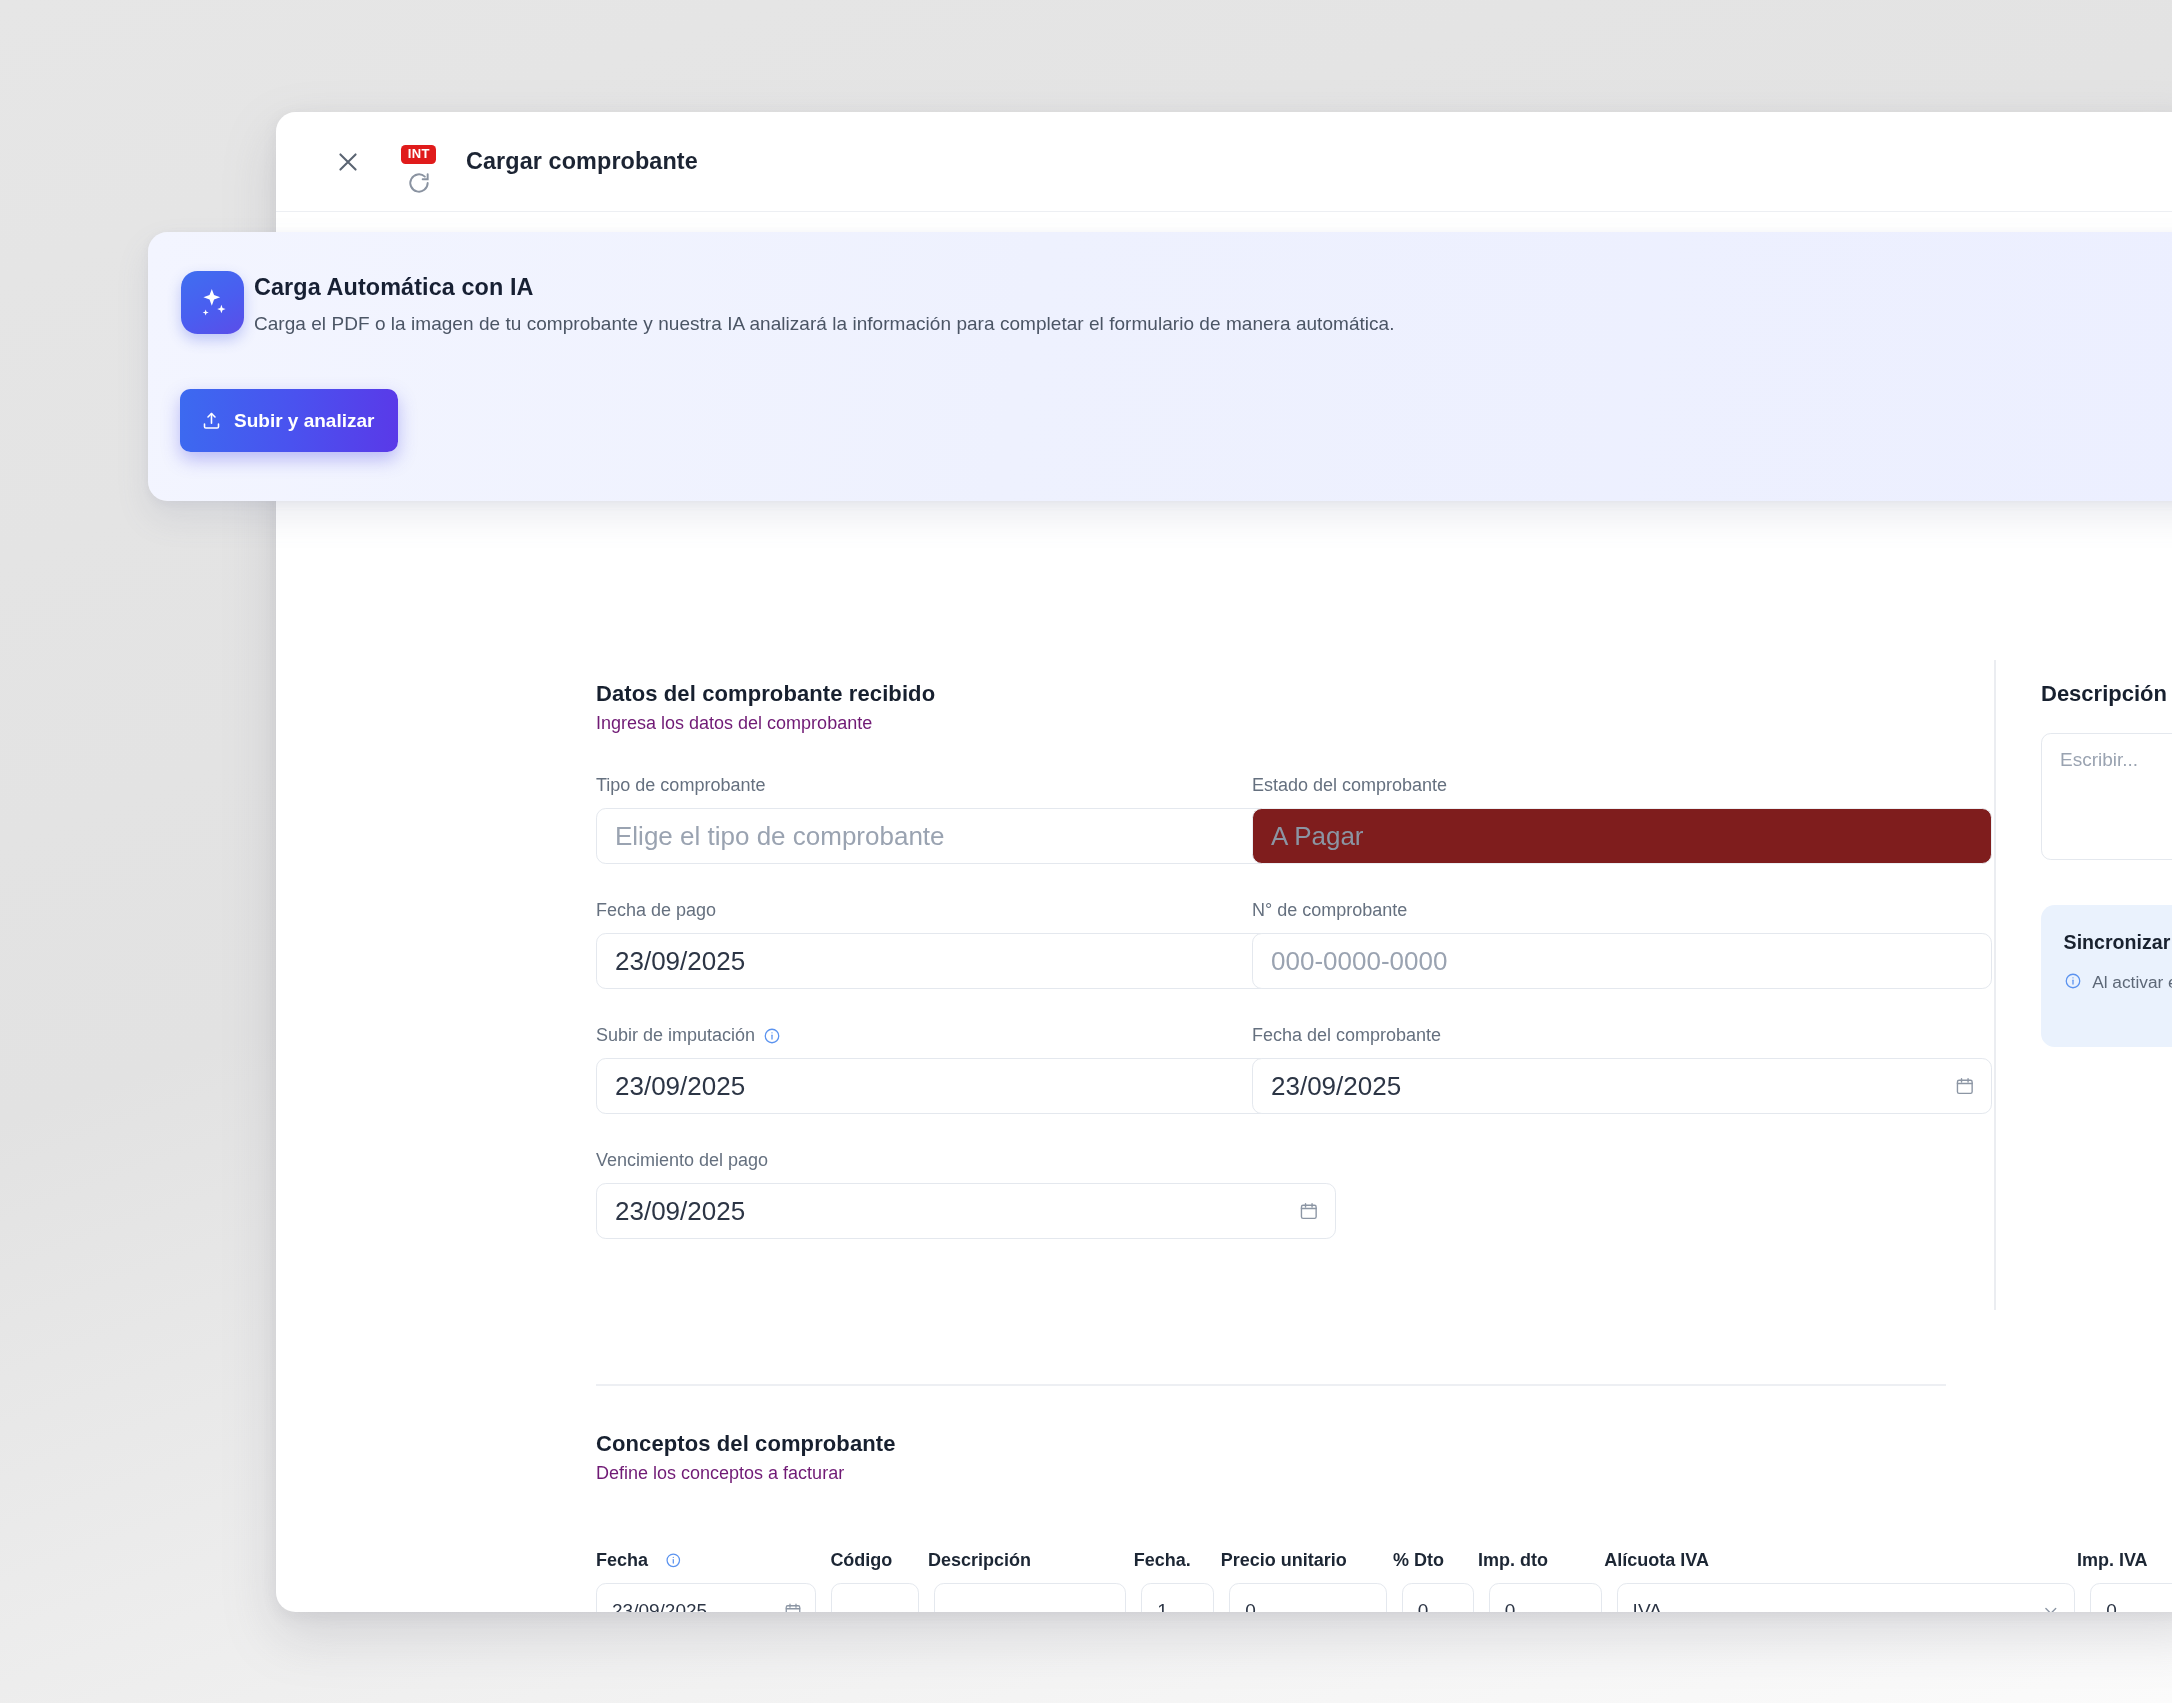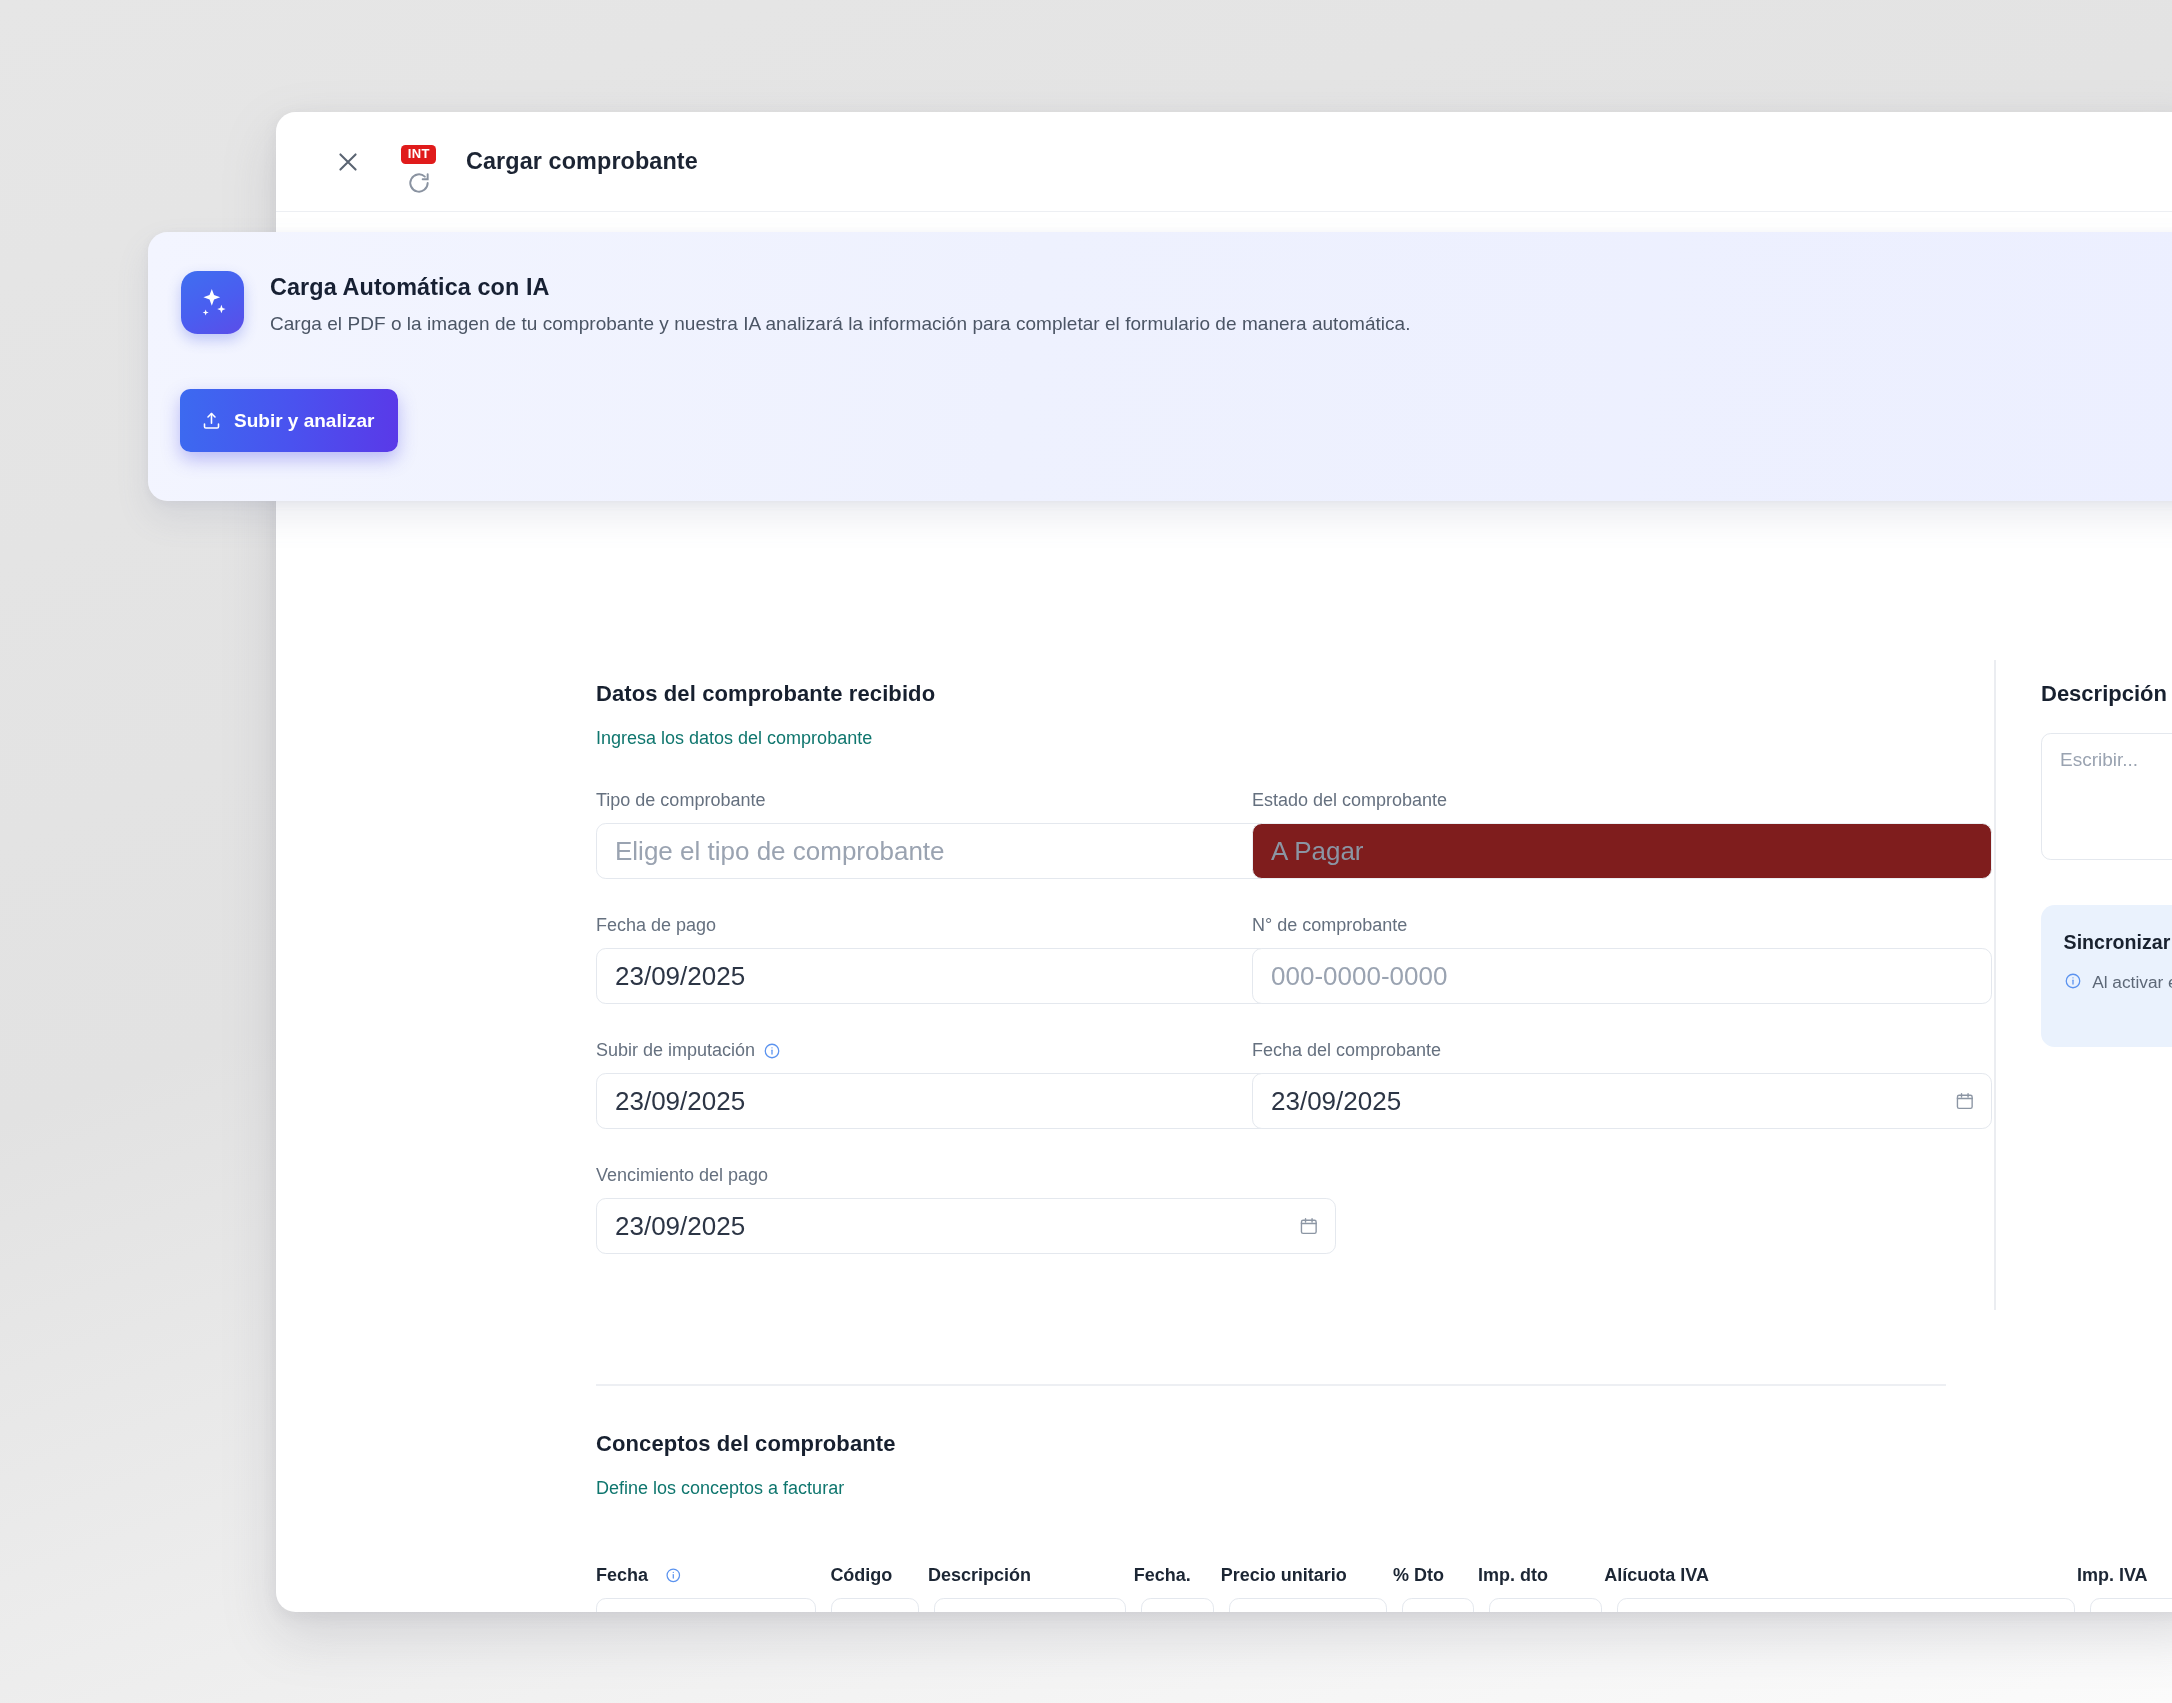--- a/index.html
+++ b/index.html
@@ -69,21 +69,21 @@
     padding: 39px 0 0 33px;
   }
   .ai-row { display: flex; align-items: flex-start; }
   .ai-icon {
     width: 63px; height: 63px; flex: 0 0 63px;
     border-radius: 16.6px;
     background: linear-gradient(150deg, #3f6ff0 0%, #4a5df0 55%, #5b4de8 100%);
     display: flex; align-items: center; justify-content: center;
     box-shadow: 0 6px 13.6px rgba(70,90,230,.30);
   }
-  .ai-text { margin-left: 26px; padding-top: 3px; }
+  .ai-text { margin-left: 10px; padding-top: 3px; }
   .ai-title { font-size: 23.4px; font-weight: 700; color: #172033; letter-spacing: 0.1px; }
   .ai-desc { margin-top: 12px; font-size: 19px; color: #4b5565; letter-spacing: 0.04px; }
   .ai-btn {
     position: absolute; left: 180px; top: 389px;
     height: 63px;
     display: inline-flex; align-items: center; gap: 12px;
     padding: 0 24px 0 21px;
     border: none; cursor: pointer;
     border-radius: 10.6px;
     background: linear-gradient(95deg, #3c6af0 0%, #4a52ef 52%, #5a39e8 100%);
@@ -91,21 +91,21 @@
     font-family: "Liberation Sans", sans-serif;
     font-size: 19px; font-weight: 700;
     box-shadow: 0 7.5px 18px rgba(72,70,230,.34);
   }
 
   
   .body-wrap { position: absolute; left: 0; top: 501px; right: 0; bottom: 0; }
   .content { position: relative; padding: 45px 0 0 0; }
 
   .section-title { font-size: 22px; font-weight: 700; color: #17202f; letter-spacing: 0.1px; }
-  .section-sub { margin-top: 21px; font-size: 18px; color: #0f766e; }
+  .section-sub { margin-top: 6px; font-size: 18px; color: #701a75; }
 
   .form-left { position: absolute; left: 320px; top: 68px; width: 1350px; }
 
   .grid2 { display: grid; grid-template-columns: 656px 694px; }
   .field { margin-top: 36px; }
   .field.row1 { margin-top: 41px; text-align: center; }
   .flabel {
     font-size: 18px; color: #65707f; display: flex; align-items: center; gap: 7.5px;
     margin-bottom: 12px;
   }

